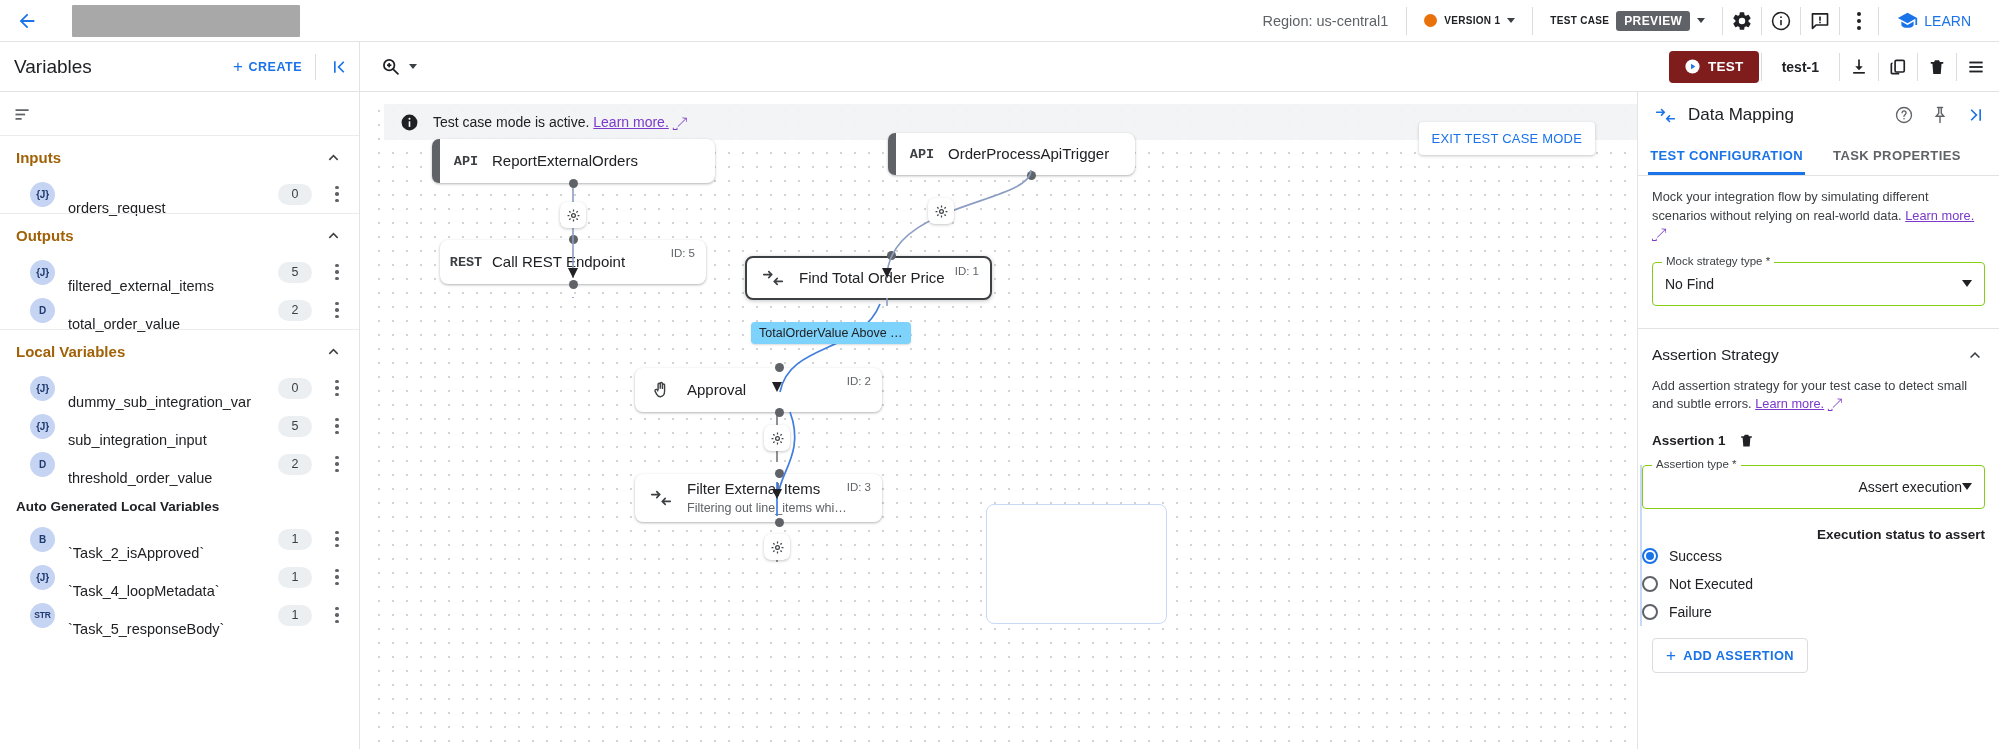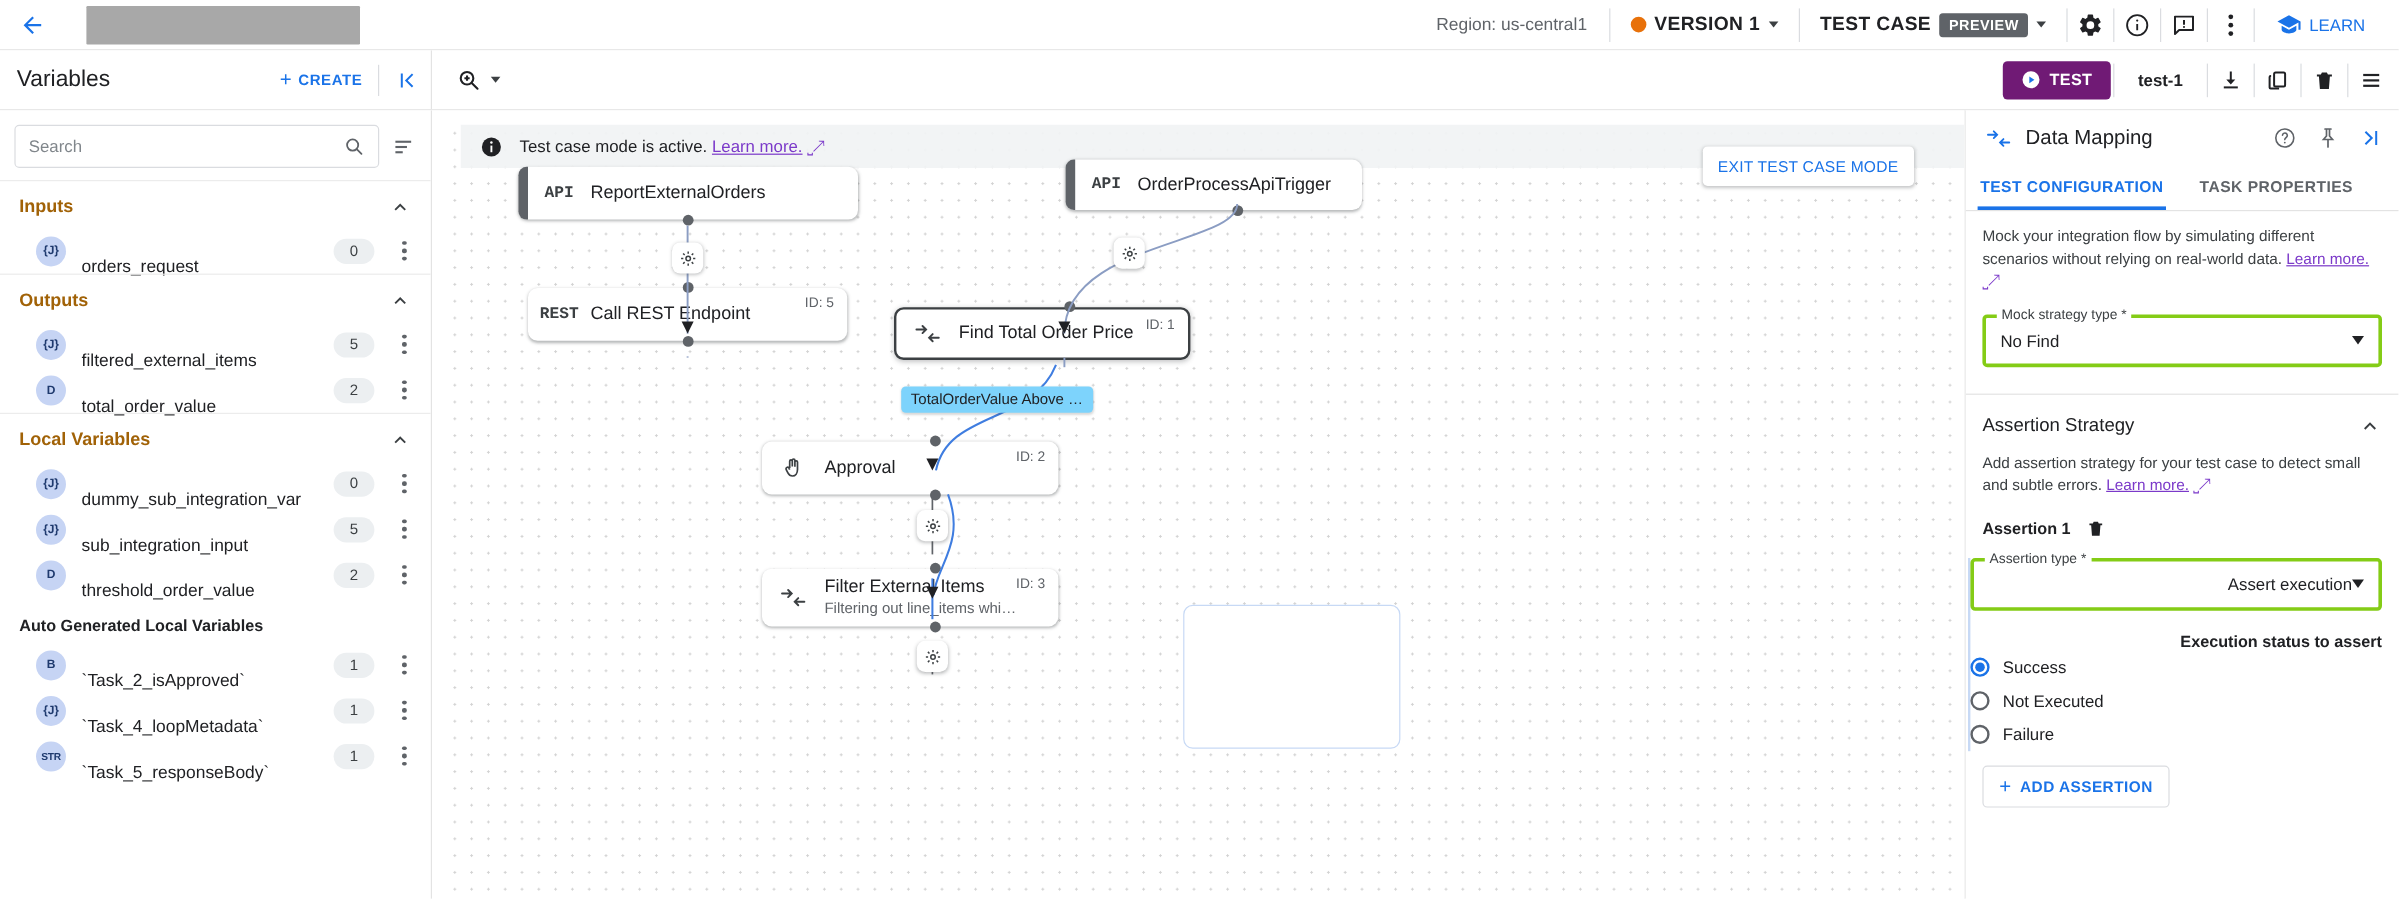--- a/index.html
+++ b/index.html
@@ -21,21 +21,21 @@
     color: #1a73e8; cursor: pointer; flex: 0 0 auto;
   }
   .title-redacted {
     width: 228px; height: 32px; background: #a8a8a8; margin-left: 32px; border-radius: 1px;
   }
   .topbar-spacer { flex: 1 1 auto; }
   .tb-region { font-size: 14.5px; color: #5f6368; padding-right: 16px; white-space: nowrap; }
   .tb-div { width: 1px; height: 28px; background: #dadce0; margin: 0 2px; flex: 0 0 1px; }
   .tb-group { display: flex; align-items: center; gap: 7px; padding: 0 15px; cursor: pointer; }
   .ver-dot { width: 13px; height: 13px; border-radius: 50%; background: #e8710a; flex:0 0 13px;}
-  .tb-strong { font-size: 16px; font-weight: bold; letter-spacing: .3px; color: #202124; white-space: nowrap;}
+  .tb-strong { font-size: 10px; font-weight: bold; letter-spacing: .3px; color: #202124; white-space: nowrap;}
   .caret-dn { width: 0; height: 0; border-left: 4.5px solid transparent; border-right: 4.5px solid transparent; border-top: 5.5px solid #3c4043; }
   .preview-chip {
     background: #5f6368; color: #fff; font-size: 12px; font-weight: bold;
     padding: 3px 8px; border-radius: 3px; letter-spacing: .4px;
   }
   .icon-btn {
     width: 34px; height: 34px; display: flex; align-items: center; justify-content: center;
     cursor: pointer; border-radius: 50%; flex: 0 0 34px;
   }
   .learn-btn {
@@ -48,21 +48,21 @@
   .sb-left { width: 360px; flex:0 0 360px; display: flex; align-items: center; height: 100%; padding-left: 14px; border-right: 1px solid #e3e3e3;}
   .panel-title { font-size: 19px; color: #202124; flex: 1 1 auto; }
   .create-btn { display: flex; align-items: center; gap: 5px; color: #1a73e8; font-size: 12.5px; font-weight: bold; letter-spacing: .5px; cursor: pointer; }
   .plus-ic { font-size: 17px; font-weight: 400; line-height: 1; }
   .vdiv-sm { width: 1px; height: 26px; background: #dadce0; margin: 0 13px; }
   .collapse-ic { color: #1a73e8; display:flex; align-items:center; cursor: pointer; padding-right: 10px;}
   .sb-mid { flex: 1 1 auto; display: flex; align-items: center; padding-left: 20px; gap: 6px; }
   .zoom-ctl { display: flex; align-items: center; gap: 8px; cursor: pointer; }
   .sb-right { display: flex; align-items: center; height: 100%; padding-right: 6px; }
   .test-btn {
-    background: #701a75; color: #fff; border-radius: 4px; height: 32px;
+    background: #7f1d1d; color: #fff; border-radius: 4px; height: 32px;
     display: flex; align-items: center; gap: 7px; padding: 0 15px;
     font-size: 13.5px; font-weight: bold; letter-spacing: .3px; cursor: pointer;
   }
   .testcase-name { font-size: 14px; font-weight: bold; color: #202124; padding: 0 18px; white-space: nowrap;}
 
   
   .body { flex: 1 1 auto; display: flex; min-height: 0; }
 
   
   .sidebar { width: 360px; flex: 0 0 360px; border-right: 1px solid #e3e3e3; background: #fff; overflow: hidden; display: flex; flex-direction: column; }
@@ -155,21 +155,21 @@
   .rp-head { height: 46px; flex: 0 0 46px; display: flex; align-items: center; padding: 0 10px 0 14px; gap: 10px; }
   .rp-title { font-size: 17px; color: #202124; flex: 1 1 auto; }
   .rp-ic { width: 26px; height: 26px; display:flex; align-items:center; justify-content:center; cursor: pointer; color:#5f6368;}
   .rp-ic.blue { color: #1a73e8; }
   .tabs { display: flex; border-bottom: 1px solid #e3e3e3; padding: 0 14px; flex: 0 0 auto; justify-content: center; }
   .tab { font-size: 13px; font-weight: bold; letter-spacing: .4px; color: #5f6368; padding: 10px 2px 9px 2px; margin-right: 26px; cursor: pointer; border-bottom: 3px solid transparent; white-space: nowrap;}
   .tab.active { color: #1a73e8; border-bottom-color: #1a73e8; }
   .rp-body { flex: 1 1 auto; overflow: hidden; padding: 0 14px; }
   .rp-desc { font-size: 12.8px; color: #3c4043; line-height: 1.45; padding: 12px 0 2px 0; }
   .field {
-    position: relative; border: 3px solid #84cc16; border-radius: 4px; height: 44px;
+    position: relative; border: 1px solid #84cc16; border-radius: 4px; height: 44px;
     margin-top: 16px; display: flex; align-items: center; padding: 0 12px; cursor: pointer;
   }
   .field-label {
     position: absolute; top: -8px; left: 9px; background: #fff; padding: 0 4px;
     font-size: 11.5px; color: #3c4043;
   }
   .field-val { font-size: 14px; color: #202124; flex: 1 1 auto; }
   .sel-caret { width: 0; height: 0; border-left: 5.5px solid transparent; border-right: 5.5px solid transparent; border-top: 7px solid #202124; }
   .hr { height: 1px; background: #e3e3e3; margin: 22px -14px 0 -14px; }
   .sec2-head { display: flex; align-items: center; padding: 16px 0 0 0; cursor: pointer; }
@@ -326,27 +326,20 @@
             <rect x="4" y="16.3" width="16" height="2.2"></rect>
           </svg>
       </div>
     </div>
   </div>
 
   <div class="body">
 
     <div class="sidebar">
       <div class="search-row">
-        <div class="search-box">
-          <input type="text" placeholder="Search" style="">
-          <svg width="18" height="18" viewBox="0 0 24 24" fill="none" stroke="#5f6368" stroke-width="2">
-              <circle cx="10.5" cy="10.5" r="6.2"></circle>
-              <line x1="15.3" y1="15.3" x2="20.3" y2="20.3" stroke-linecap="round"></line>
-            </svg>
-        </div>
         <div class="sort-ic">
           <svg width="21" height="21" viewBox="0 0 24 24" fill="#5f6368">
               <rect x="4" y="6" width="15" height="2"></rect>
               <rect x="4" y="11" width="11" height="2"></rect>
               <rect x="4" y="16" width="7" height="2"></rect>
             </svg>
         </div>
       </div>
 
       <div class="sec">

